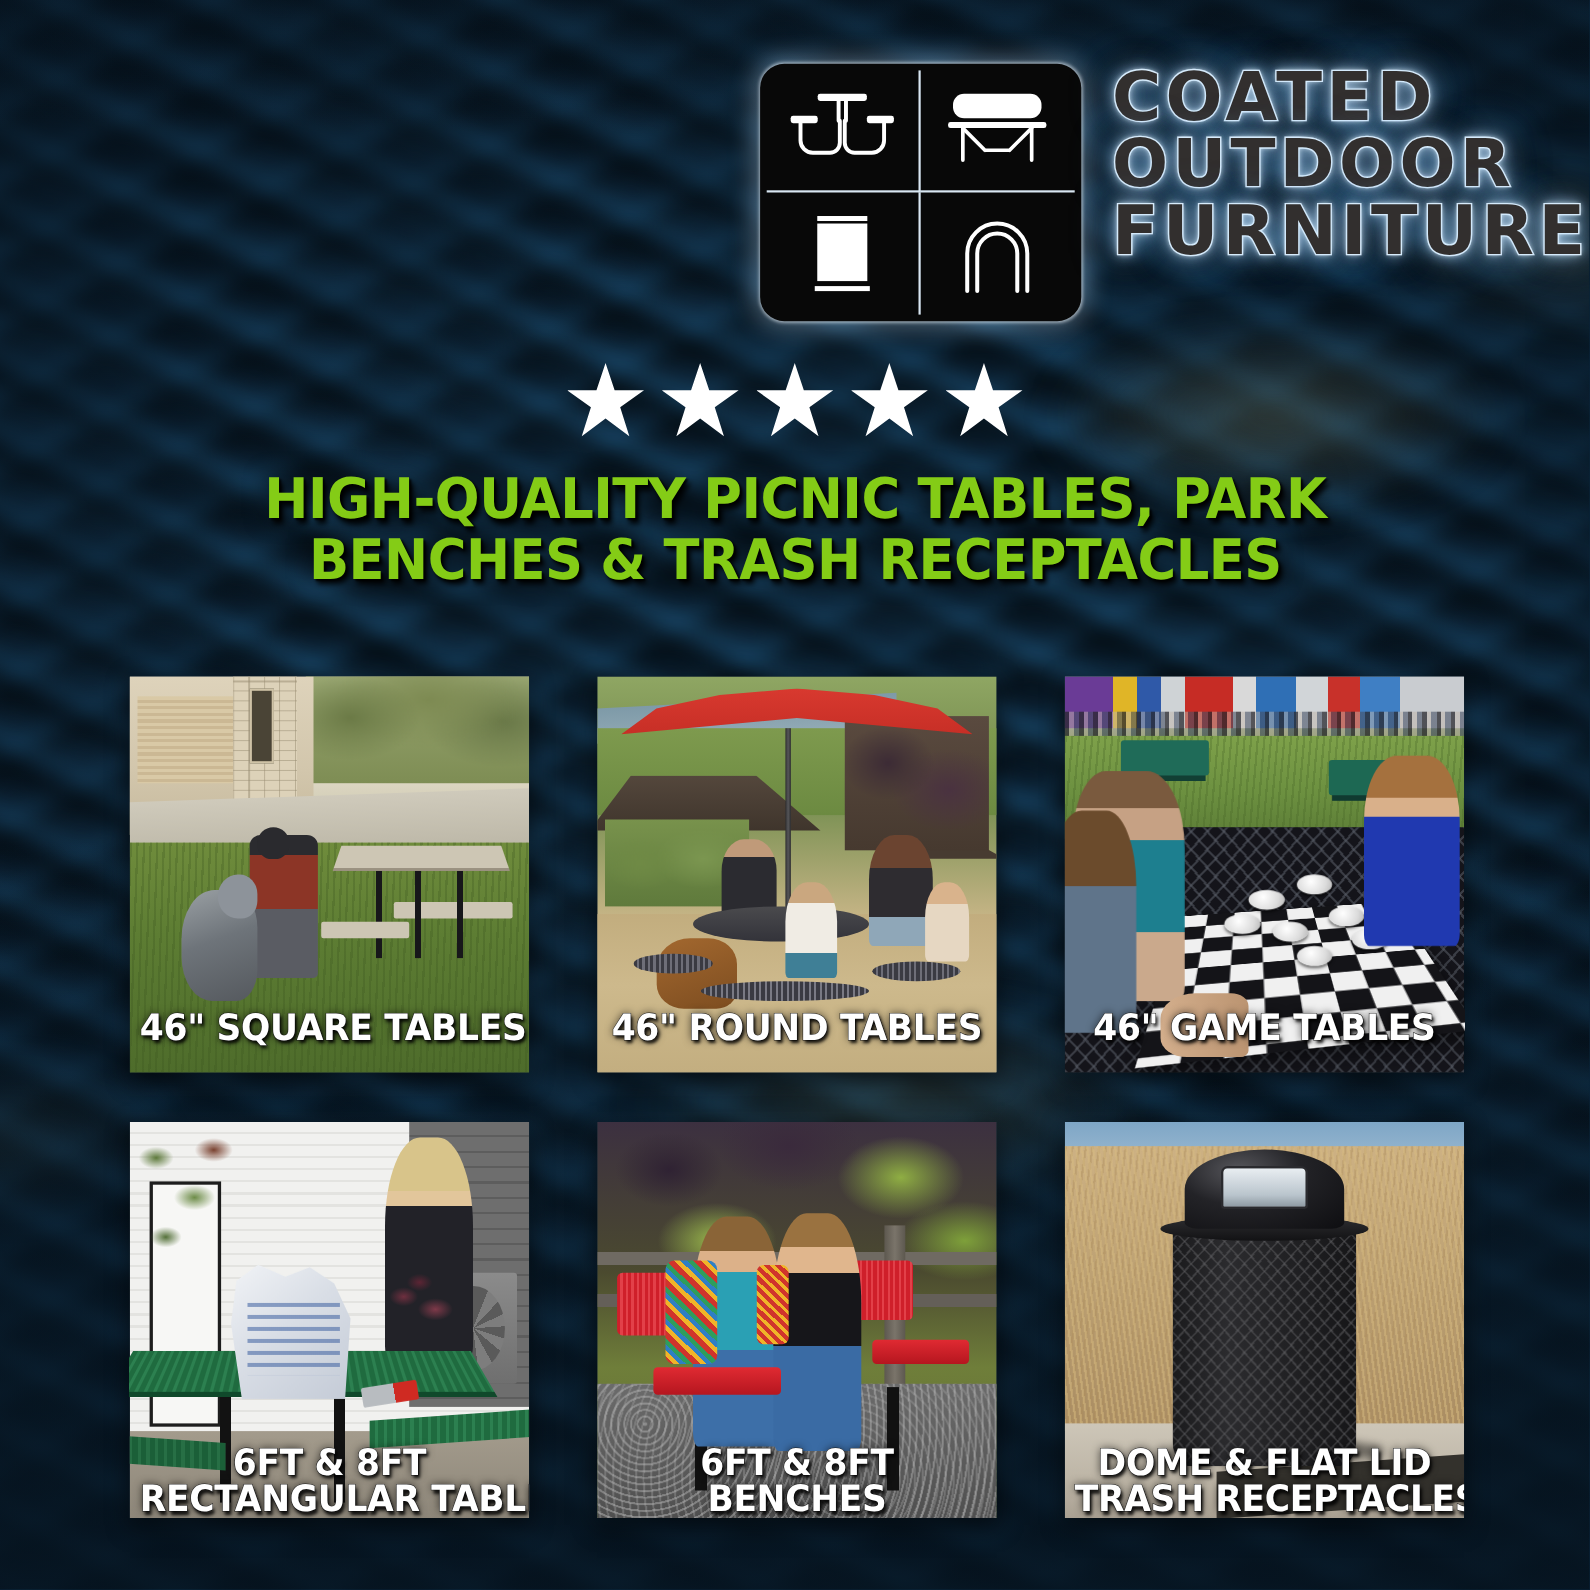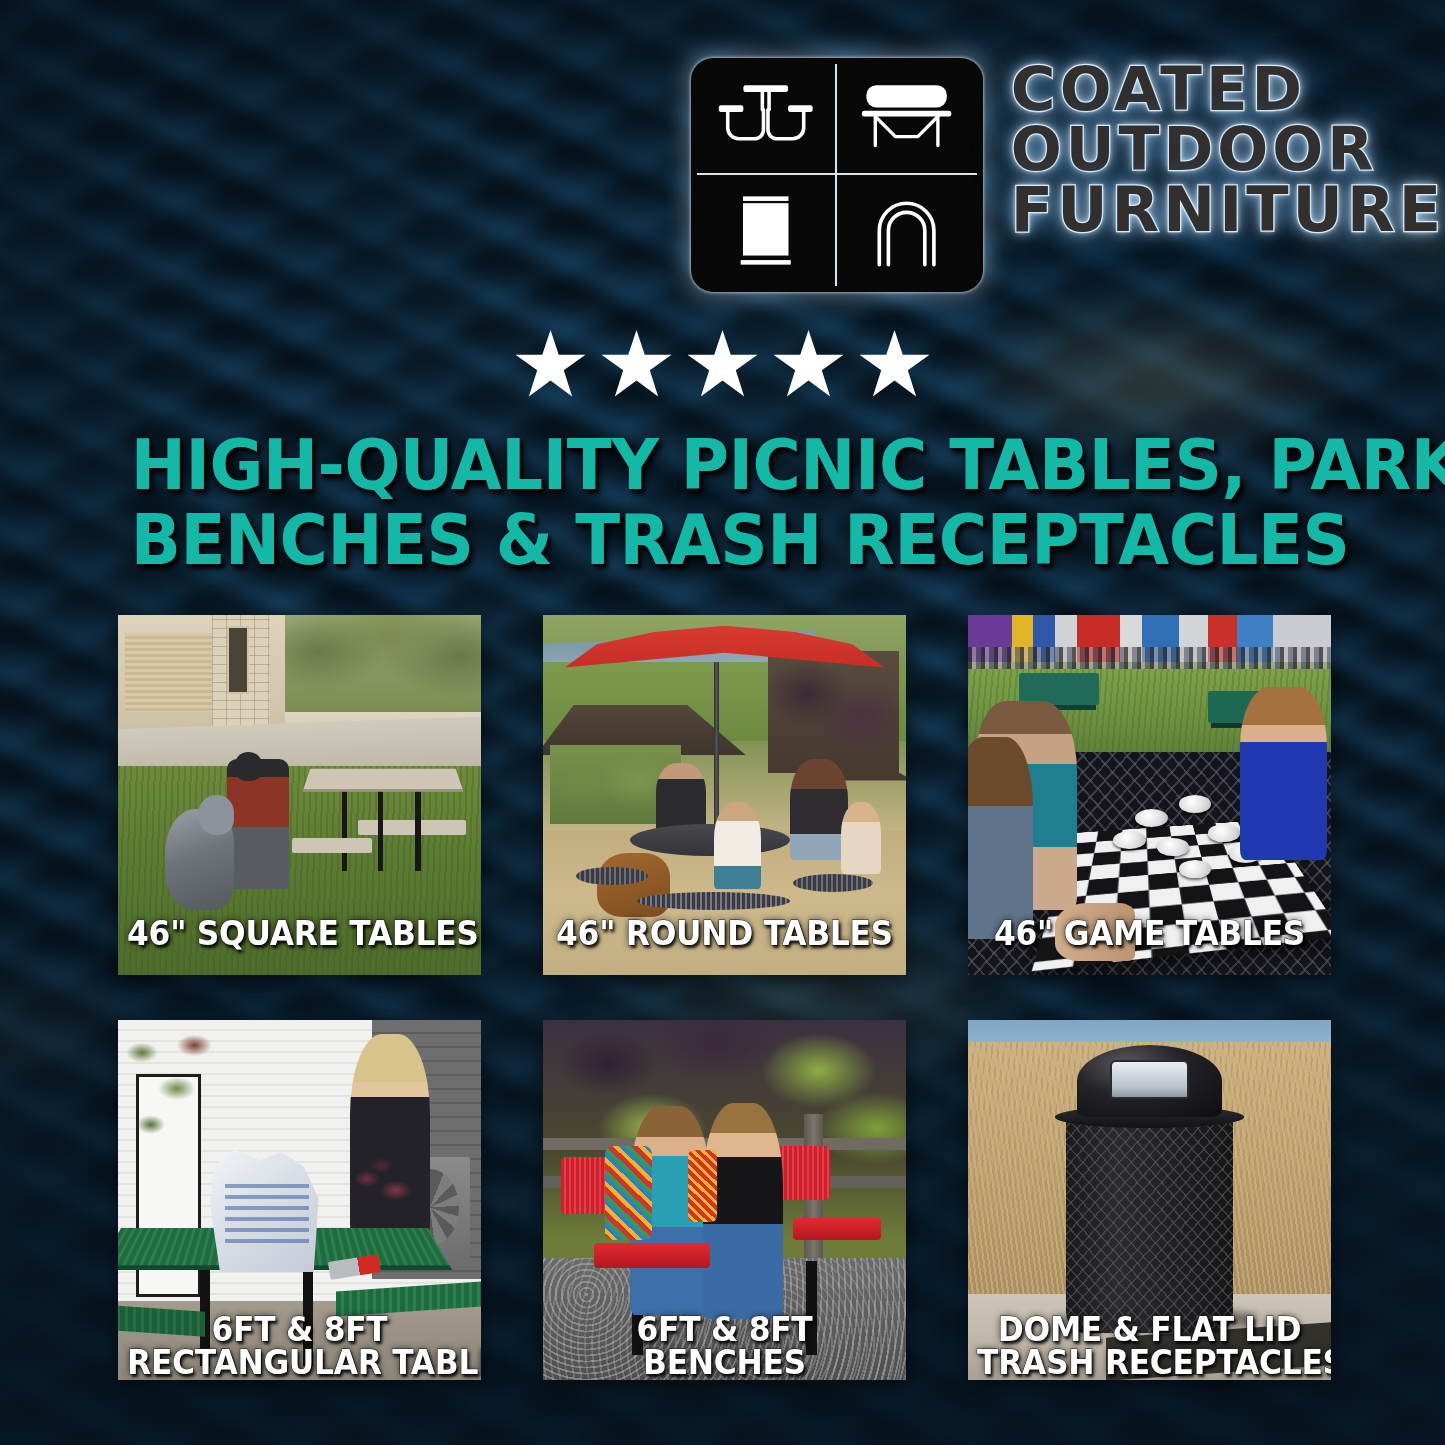--- a/index.html
+++ b/index.html
@@ -120,24 +120,24 @@
     background:#ffffff;
     clip-path:polygon(50% 0%, 61.8% 35.5%, 100% 35.5%, 69% 57.5%, 80.9% 95%, 50% 72%, 19.1% 95%, 31% 57.5%, 0 35.5%, 38.2% 35.5%);
     filter:drop-shadow(3px 4px 4px rgba(0,0,0,.75));
   }
 
   
   .headline{
     position:absolute; left:50%; transform:translateX(-50%);
     top:428px; width:1260px;
     text-align:center;
-    color:#14b8a6;
+    color:#84cc16;
     font-family:"DejaVu Sans", sans-serif;
     font-weight:700;
-    font-size:70px;
+    font-size:51px;
     line-height:1.07;
     letter-spacing:-0.5px;
     text-shadow:
       4px 5px 5px rgba(0,0,0,.85),
       2px 2px 2px rgba(0,0,0,.9),
       0 0 22px rgba(0,0,0,.55);
     transform-origin:center;
   }
   .headline .hl-line{ display:block; white-space:nowrap; transform:scaleX(.94); }
 

